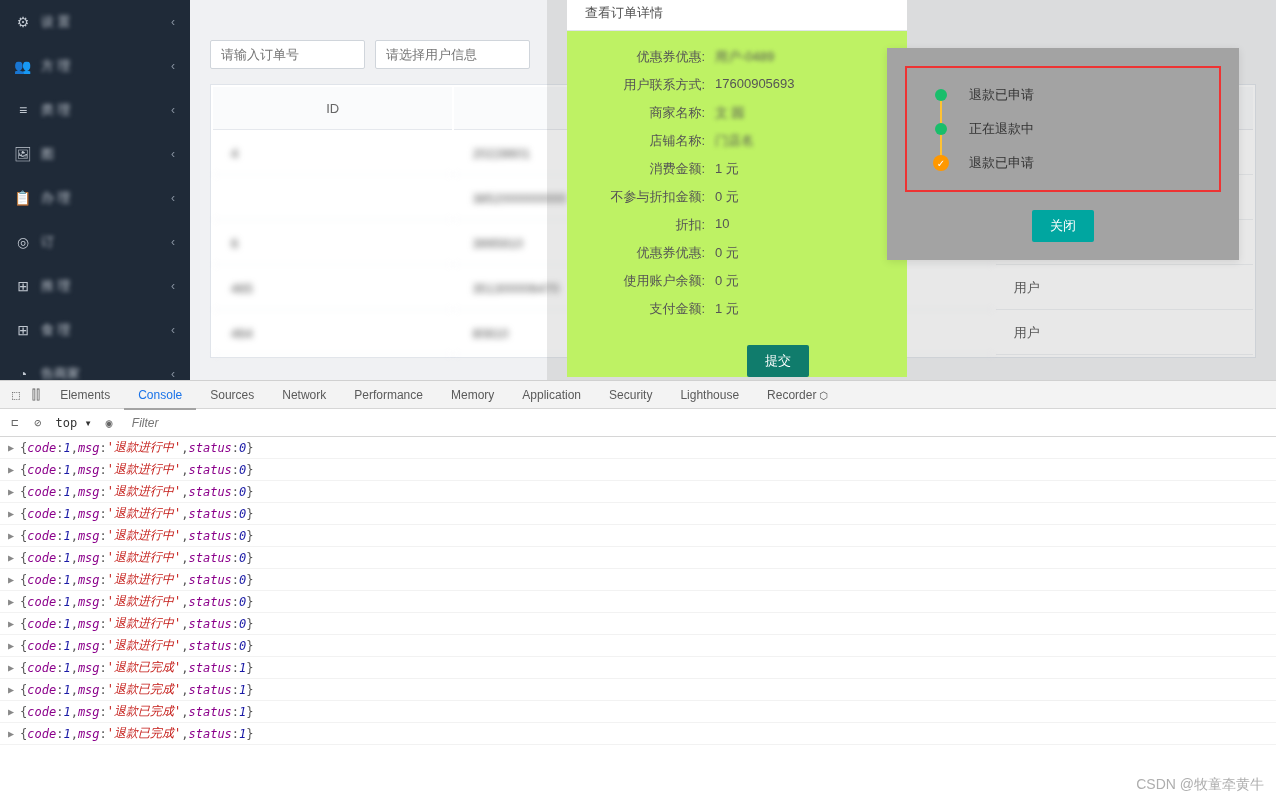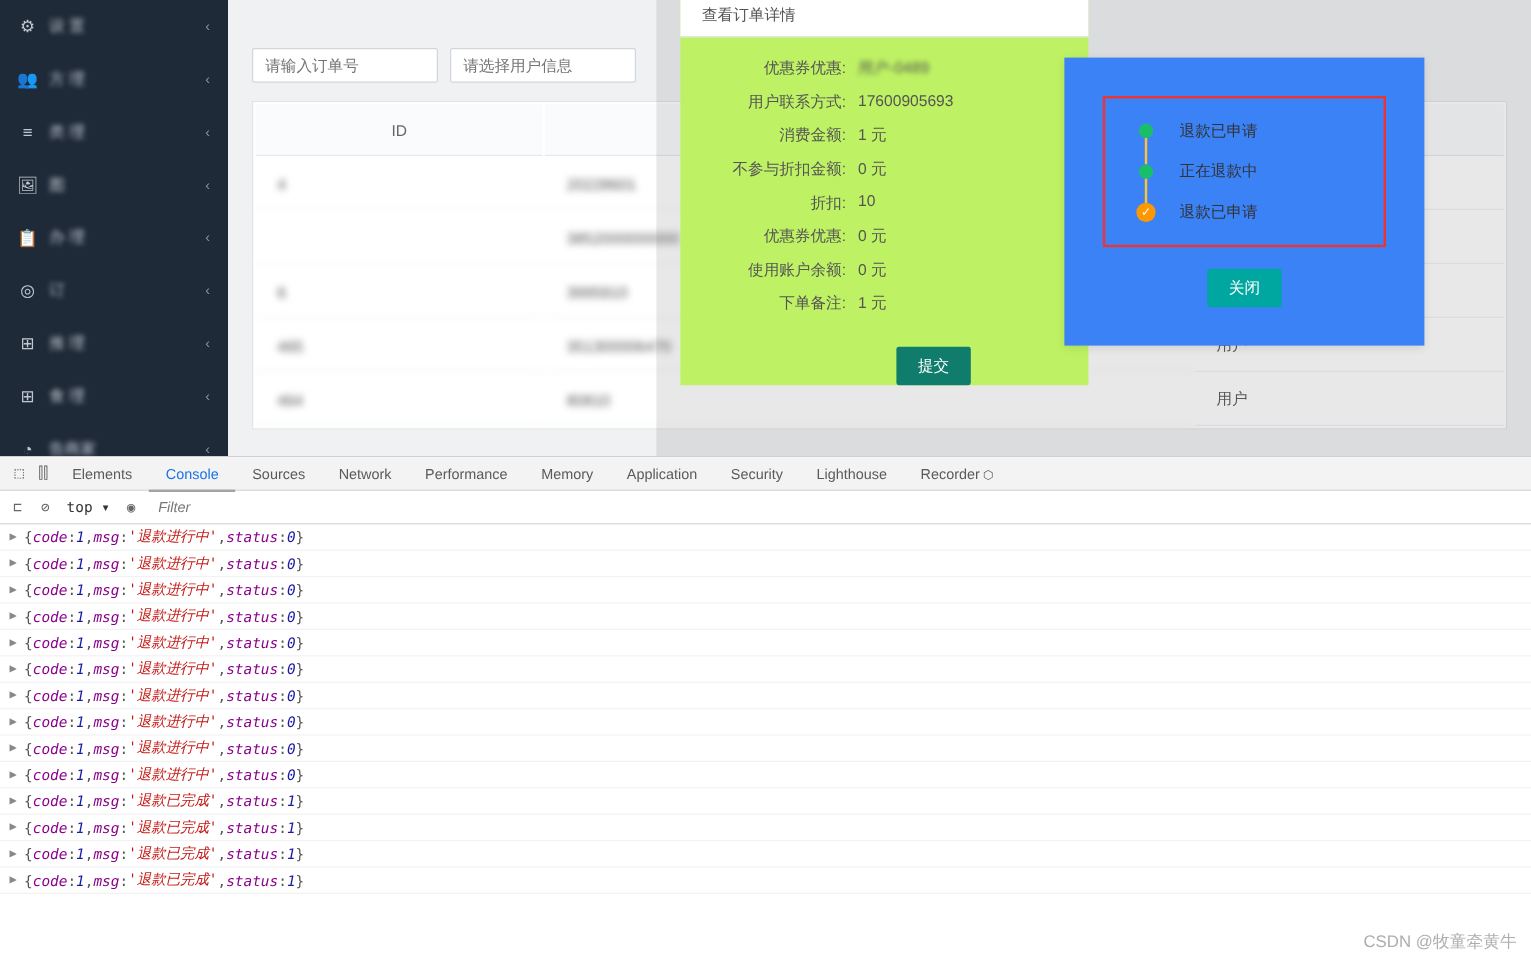--- a/index.html
+++ b/index.html
@@ -25,21 +25,21 @@
     .modal-overlay { position: absolute; top: 0; left: 547px; right: 0; height: 380px; background: rgba(100,100,100,0.15); }
     .modal-detail { position: absolute; top: 0; left: 567px; width: 340px; background: #bef264; padding: 0; }
     .modal-title { padding: 4px 18px 8px; background: #fff; border-bottom: 1px solid #e0e4ea; font-size: 13px; color: #555; }
     .detail-rows { padding: 12px 0; }
     .detail-row { display: flex; padding: 5px 18px; font-size: 13px; }
     .detail-label { width: 130px; text-align: right; color: #555; padding-right: 10px; }
     .detail-value { color: #555; }
     .blur-val { filter: blur(2px); }
     .submit-btn { background: #107c6c; color: #fff; border: none; padding: 7px 18px; font-size: 13px; cursor: pointer; margin-left: 180px; margin-top: 10px; border-radius: 2px; }
     
-    .status-panel { position: absolute; top: 48px; left: 887px; width: 300px; background: #3b82f6; padding: 32px; box-shadow: 0 2px 8px rgba(0,0,0,0.1); }
+    .status-panel { position: absolute; top: 48px; left: 887px; width: 352px; background: #a3a3a3; padding: 18px; box-shadow: 0 2px 8px rgba(0,0,0,0.1); }
     .status-box { border: 2px solid #ee3333; padding: 18px 18px 18px 28px; position: relative; }
     .status-step { display: flex; align-items: center; margin-bottom: 16px; position: relative; }
     .status-step:last-child { margin-bottom: 0; }
     .status-dot { width: 12px; height: 12px; border-radius: 50%; margin-right: 22px; position: relative; z-index: 2; }
     .dot-green { background: #19be6b; }
     .dot-check { background: #ff9800; width: 16px; height: 16px; display: flex; align-items: center; justify-content: center; color: #fff; font-size: 10px; margin-left: -2px; margin-right: 20px; }
     .status-line { position: absolute; left: 5px; top: 13px; width: 2px; height: 24px; background: #ffc233; z-index: 1; }
     .status-text { color: #333; font-size: 13px; }
     .close-btn { background: #00a6a0; color: #fff; border: none; padding: 7px 18px; font-size: 13px; cursor: pointer; display: block; margin: 18px auto 0; border-radius: 2px; }
     
@@ -166,41 +166,49 @@
     <div class="detail-rows" id="detail-rows">
         <div class="detail-row">
           <div class="detail-label">优惠券优惠:</div>
           <div class="detail-value blur-val">用户-0489</div>
         </div>
         <div class="detail-row">
           <div class="detail-label">用户联系方式:</div>
           <div class="detail-value ">17600905693</div>
         </div>
         <div class="detail-row">
+          <div class="detail-label">商家名称:</div>
+          <div class="detail-value blur-val">文 园</div>
+        </div>
+        <div class="detail-row">
+          <div class="detail-label">店铺名称:</div>
+          <div class="detail-value blur-val">门店名</div>
+        </div>
+        <div class="detail-row">
           <div class="detail-label">消费金额:</div>
           <div class="detail-value ">1 元</div>
         </div>
         <div class="detail-row">
           <div class="detail-label">不参与折扣金额:</div>
           <div class="detail-value ">0 元</div>
         </div>
         <div class="detail-row">
           <div class="detail-label">折扣:</div>
           <div class="detail-value ">10</div>
         </div>
         <div class="detail-row">
           <div class="detail-label">优惠券优惠:</div>
           <div class="detail-value ">0 元</div>
         </div>
         <div class="detail-row">
           <div class="detail-label">使用账户余额:</div>
           <div class="detail-value ">0 元</div>
         </div>
         <div class="detail-row">
-          <div class="detail-label">下单备注:</div>
+          <div class="detail-label">支付金额:</div>
           <div class="detail-value ">1 元</div>
         </div>
       </div>
     <button class="submit-btn">提交</button>
   </div>
 
   <div class="status-panel">
     <div class="status-box" id="status-box">
         <div class="status-step">
           <span class="status-dot dot-green"></span>

